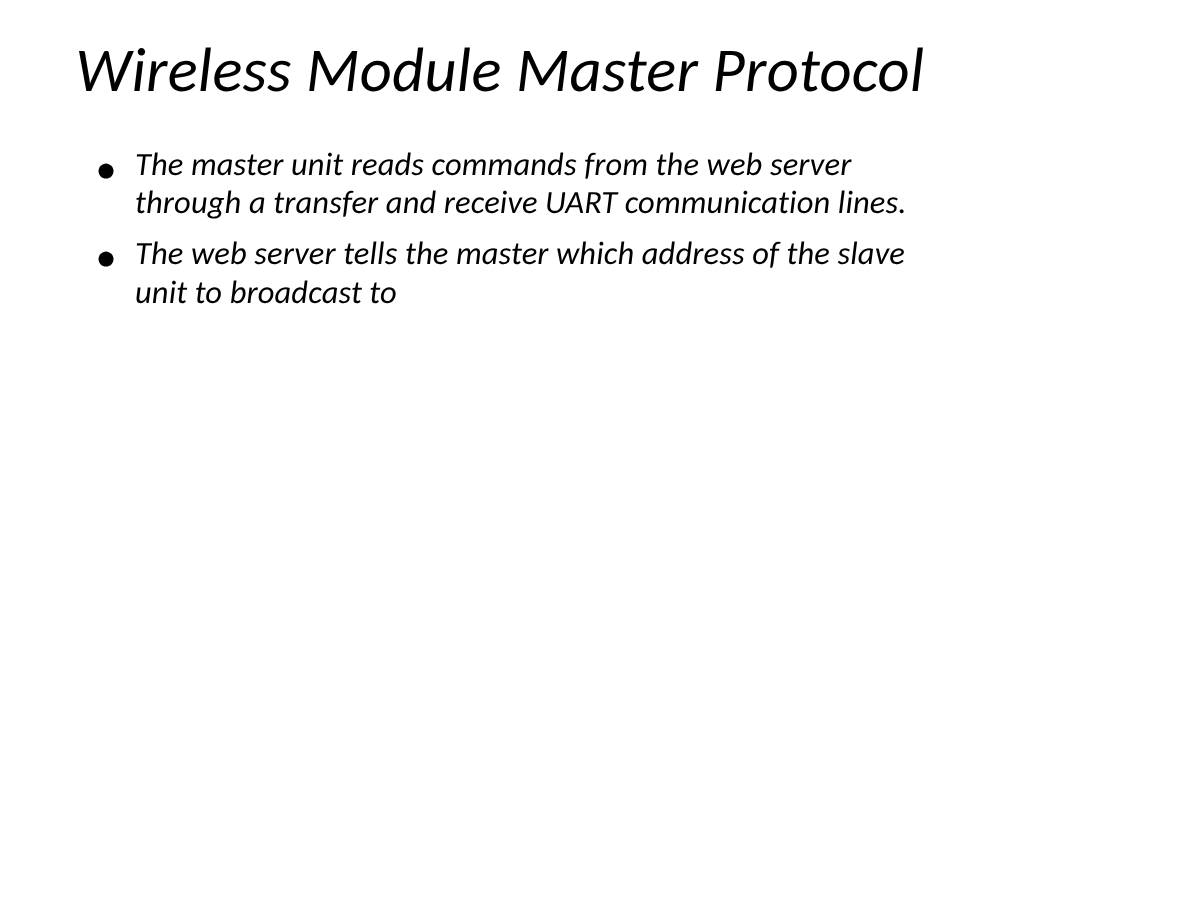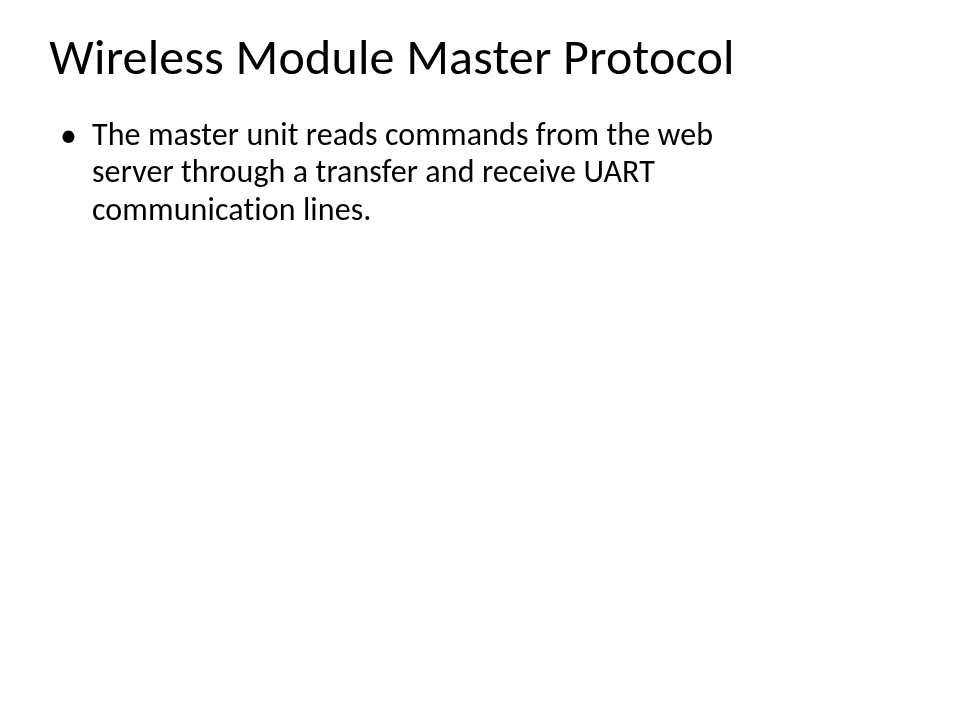--- a/index.html
+++ b/index.html
@@ -9,38 +9,39 @@
     height: 720px;
     background: #ffffff;
     font-family: Calibri, "Segoe UI", Arial, sans-serif;
     color: #000000;
     overflow: hidden;
   }
   .slide {
     box-sizing: border-box;
     width: 800px;
     height: 720px;
-    padding: 28px 60px 40px 44px;
+    padding: 28px 60px 40px 60px;
+    font-style: italic;
   }
   .title {
     font-size: 50px;
     font-weight: 400;
     text-align: center;
     letter-spacing: 0.2px;
     margin: 0 0 30px 0;
     line-height: 1.15;
   }
   ul.body {
     list-style: none;
     margin: 0;
     padding: 0 0 0 8px;
   }
   ul.body > li {
     position: relative;
-    font-size: 32px;
+    font-size: 26px;
     line-height: 1.18;
     padding-left: 40px;
     margin-bottom: 10px;
     letter-spacing: 0.1px;
   }
   ul.body > li::before {
     content: "•";
     position: absolute;
     left: 8px;
     top: 0;
@@ -49,14 +50,15 @@
     color: #000000;
   }
 </style>
 </head>
 <body>
 
 <div class="slide">
   <h1 class="title">Wireless Module Master Protocol</h1>
   <ul class="body">
     <li>The master unit reads commands from the web server through a transfer and receive UART communication lines.</li>
+    <li>The web server tells the master which address of the slave unit to broadcast to</li>
   </ul>
 </div>
 
 </body></html>

